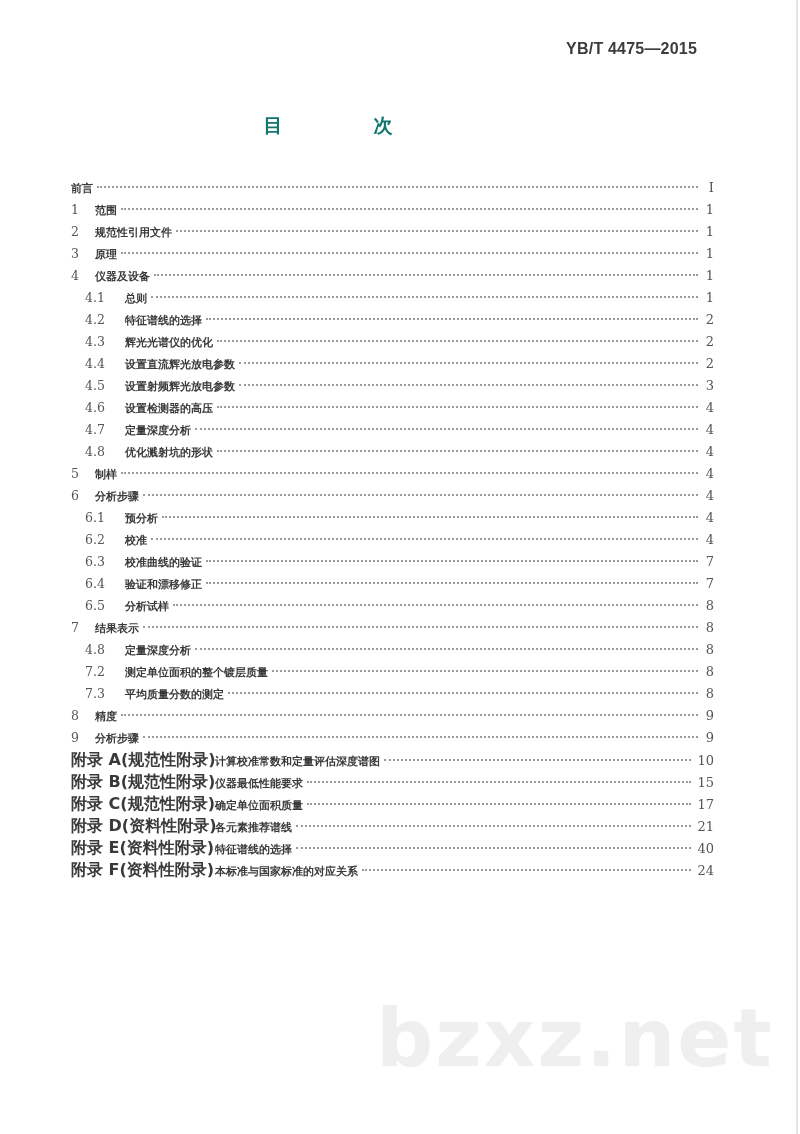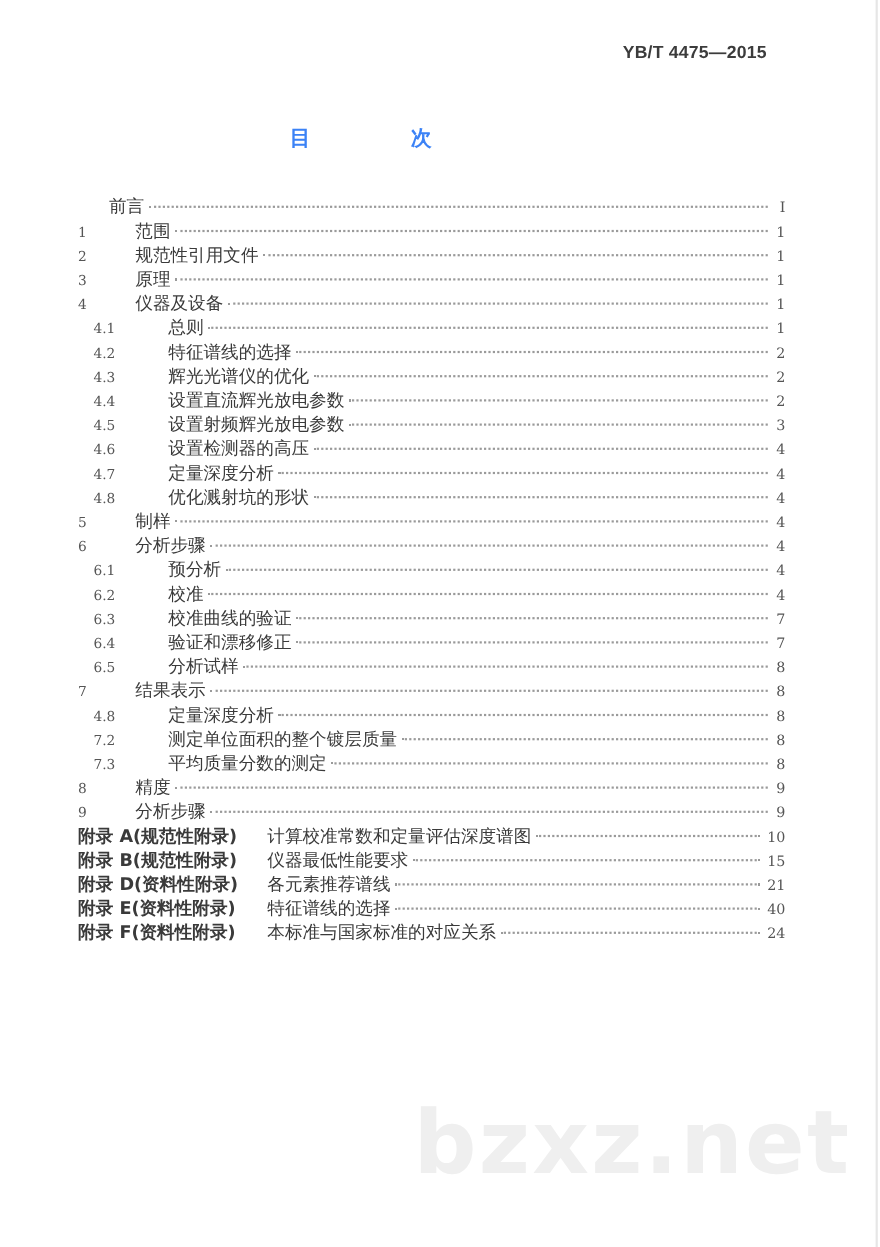--- a/index.html
+++ b/index.html
@@ -18,39 +18,39 @@
   .std-code {
     position: absolute; top: 40px; right: 103px;
     font-family: "Liberation Sans", "DejaVu Sans", sans-serif;
     font-weight: bold; font-size: 16px; color: #3c3c3c;
     letter-spacing: 0.2px;
   }
   .toc-title {
     position: absolute; top: 113px; left: 0; width: 656px;
     text-align: center;
     font-family: "DejaVu Sans", sans-serif;
-    font-weight: bold; font-size: 19px; color: #3b82f6;
+    font-weight: bold; font-size: 19px; color: #0f766e;
     letter-spacing: 36px; text-indent: 36px;
   }
   .toc {
     position: absolute; top: 177px; left: 71px; width: 643px;
     margin: 0; padding: 0; list-style: none;
   }
   .toc-row {
     display: flex; align-items: baseline;
     height: 22px; line-height: 22px;
     font-size: 12.5px; white-space: nowrap;
   }
   .toc-row.lvl2 { padding-left: 14px; }
   .num { display: inline-block; color: #555; font-family: "DejaVu Serif", serif; }
   .lvl1 .num { width: 24px; }
   .lvl2 .num { width: 40px; }
   .label {
-    font-family: "DejaVu Sans", sans-serif; font-weight: normal;
-    font-size: 16px; color: #3a3a3a; margin-left: 28px;
+    font-family: "DejaVu Sans", sans-serif; font-weight: bold;
+    font-size: 11px; color: #3a3a3a;
   }
   .prefix {
     font-family: "DejaVu Sans", sans-serif; font-weight: bold;
     font-size: 16px; color: #3a3a3a; display: inline-block; width: 144px;
   }
   .leader {
     flex: 1; margin: 0 6px 0 4px;
     border-bottom: 2px dotted #9a9a9a;
     transform: translateY(-4px);
     height: 0;
@@ -238,20 +238,26 @@
     <span class="leader"></span>
     <span class="page">10</span>
   </li>
   <li class="toc-row appx">
     <span class="prefix">附录 B(规范性附录)</span>
     <span class="label">仪器最低性能要求</span>
     <span class="leader"></span>
     <span class="page">15</span>
   </li>
   <li class="toc-row appx">
+    <span class="prefix">附录 C(规范性附录)</span>
+    <span class="label">确定单位面积质量</span>
+    <span class="leader"></span>
+    <span class="page">17</span>
+  </li>
+  <li class="toc-row appx">
     <span class="prefix">附录 D(资料性附录)</span>
     <span class="label">各元素推荐谱线</span>
     <span class="leader"></span>
     <span class="page">21</span>
   </li>
   <li class="toc-row appx">
     <span class="prefix">附录 E(资料性附录)</span>
     <span class="label">特征谱线的选择</span>
     <span class="leader"></span>
     <span class="page">40</span>

